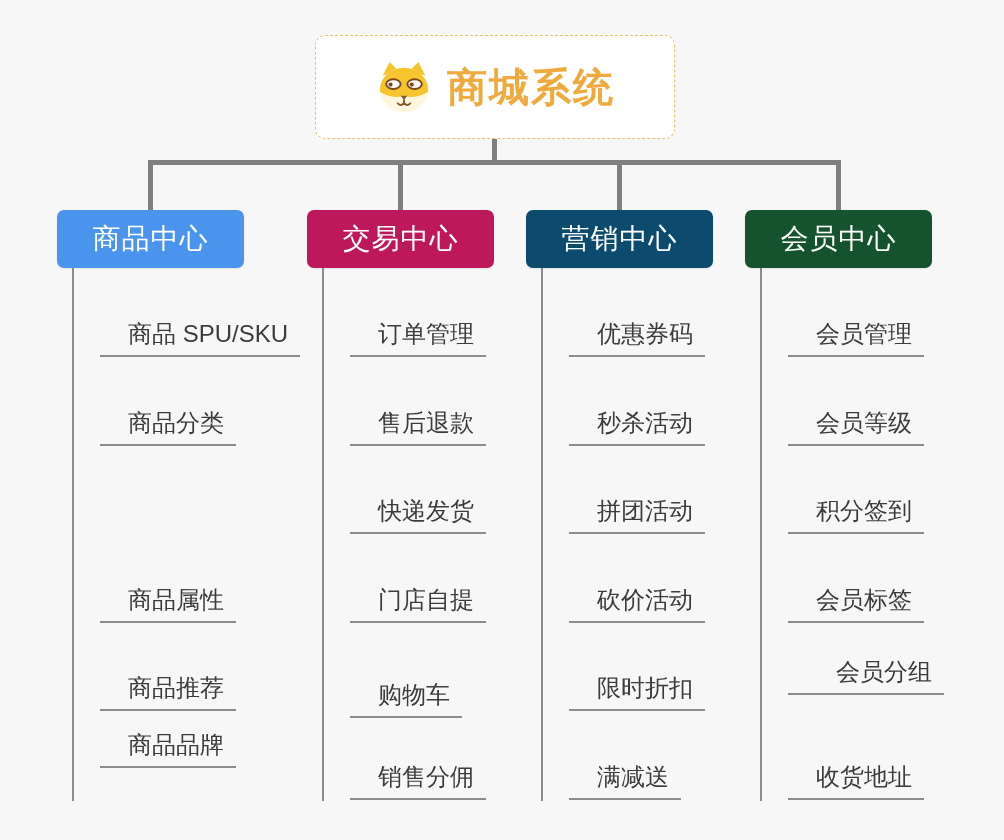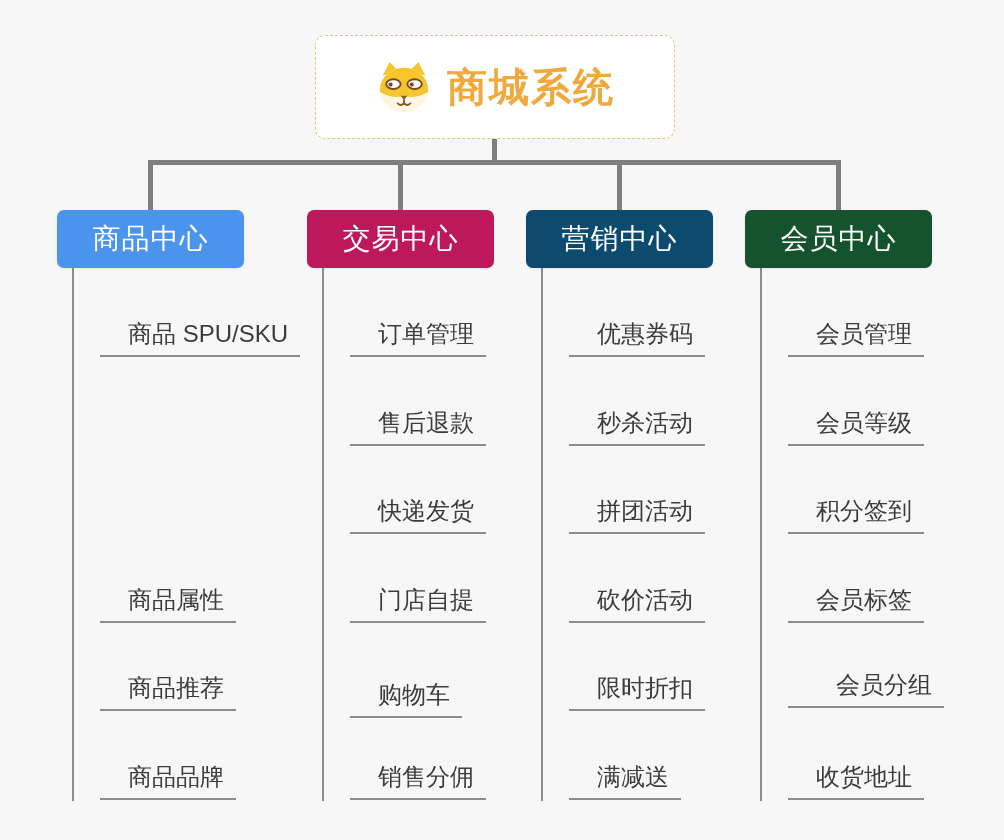--- a/index.html
+++ b/index.html
@@ -89,23 +89,24 @@
   <div class="conn conn-drop conn-drop-0"></div>
   <div class="conn conn-drop conn-drop-1"></div>
   <div class="conn conn-drop conn-drop-2"></div>
   <div class="conn conn-drop conn-drop-3"></div>
 
   <div class="branch branch-0">
     <div class="branch-header" style="background: rgb(75, 148, 237);">商品中心</div>
     <div class="trunk"></div>
     <div class="leaf-list">
         <div class="leaf" style="top: 97px;">商品 SPU/SKU</div>
+        <div class="leaf" style="top: 185.6px;">商品分类</div>
         <div class="leaf" style="top: 362.8px;">商品属性</div>
         <div class="leaf" style="top: 451.4px;">商品推荐</div>
-        <div class="leaf" style="top: 540px;">商品品牌</div>
+        <div class="leaf" style="top: 508px;">商品品牌</div>
       </div>
   </div>
 
   <div class="branch branch-1">
     <div class="branch-header" style="background: #be185d;">交易中心</div>
     <div class="trunk"></div>
     <div class="leaf-list">
         <div class="leaf" style="top: 97px;">订单管理</div>
         <div class="leaf" style="top: 185.6px;">售后退款</div>
         <div class="leaf" style="top: 274.2px;">快递发货</div>
@@ -129,18 +130,18 @@
   </div>
 
   <div class="branch branch-3">
     <div class="branch-header" style="background: #14532d;">会员中心</div>
     <div class="trunk"></div>
     <div class="leaf-list">
         <div class="leaf" style="top: 97px;">会员管理</div>
         <div class="leaf" style="top: 185.6px;">会员等级</div>
         <div class="leaf" style="top: 274.2px;">积分签到</div>
         <div class="leaf" style="top: 362.8px;">会员标签</div>
-        <div class="leaf" style="top: 448px; padding-left: 48px;">会员分组</div>
+        <div class="leaf" style="top: 435px; padding-left: 48px;">会员分组</div>
         <div class="leaf" style="top: 540px;">收货地址</div>
       </div>
   </div>
 
 </div>
 
 </body></html>

